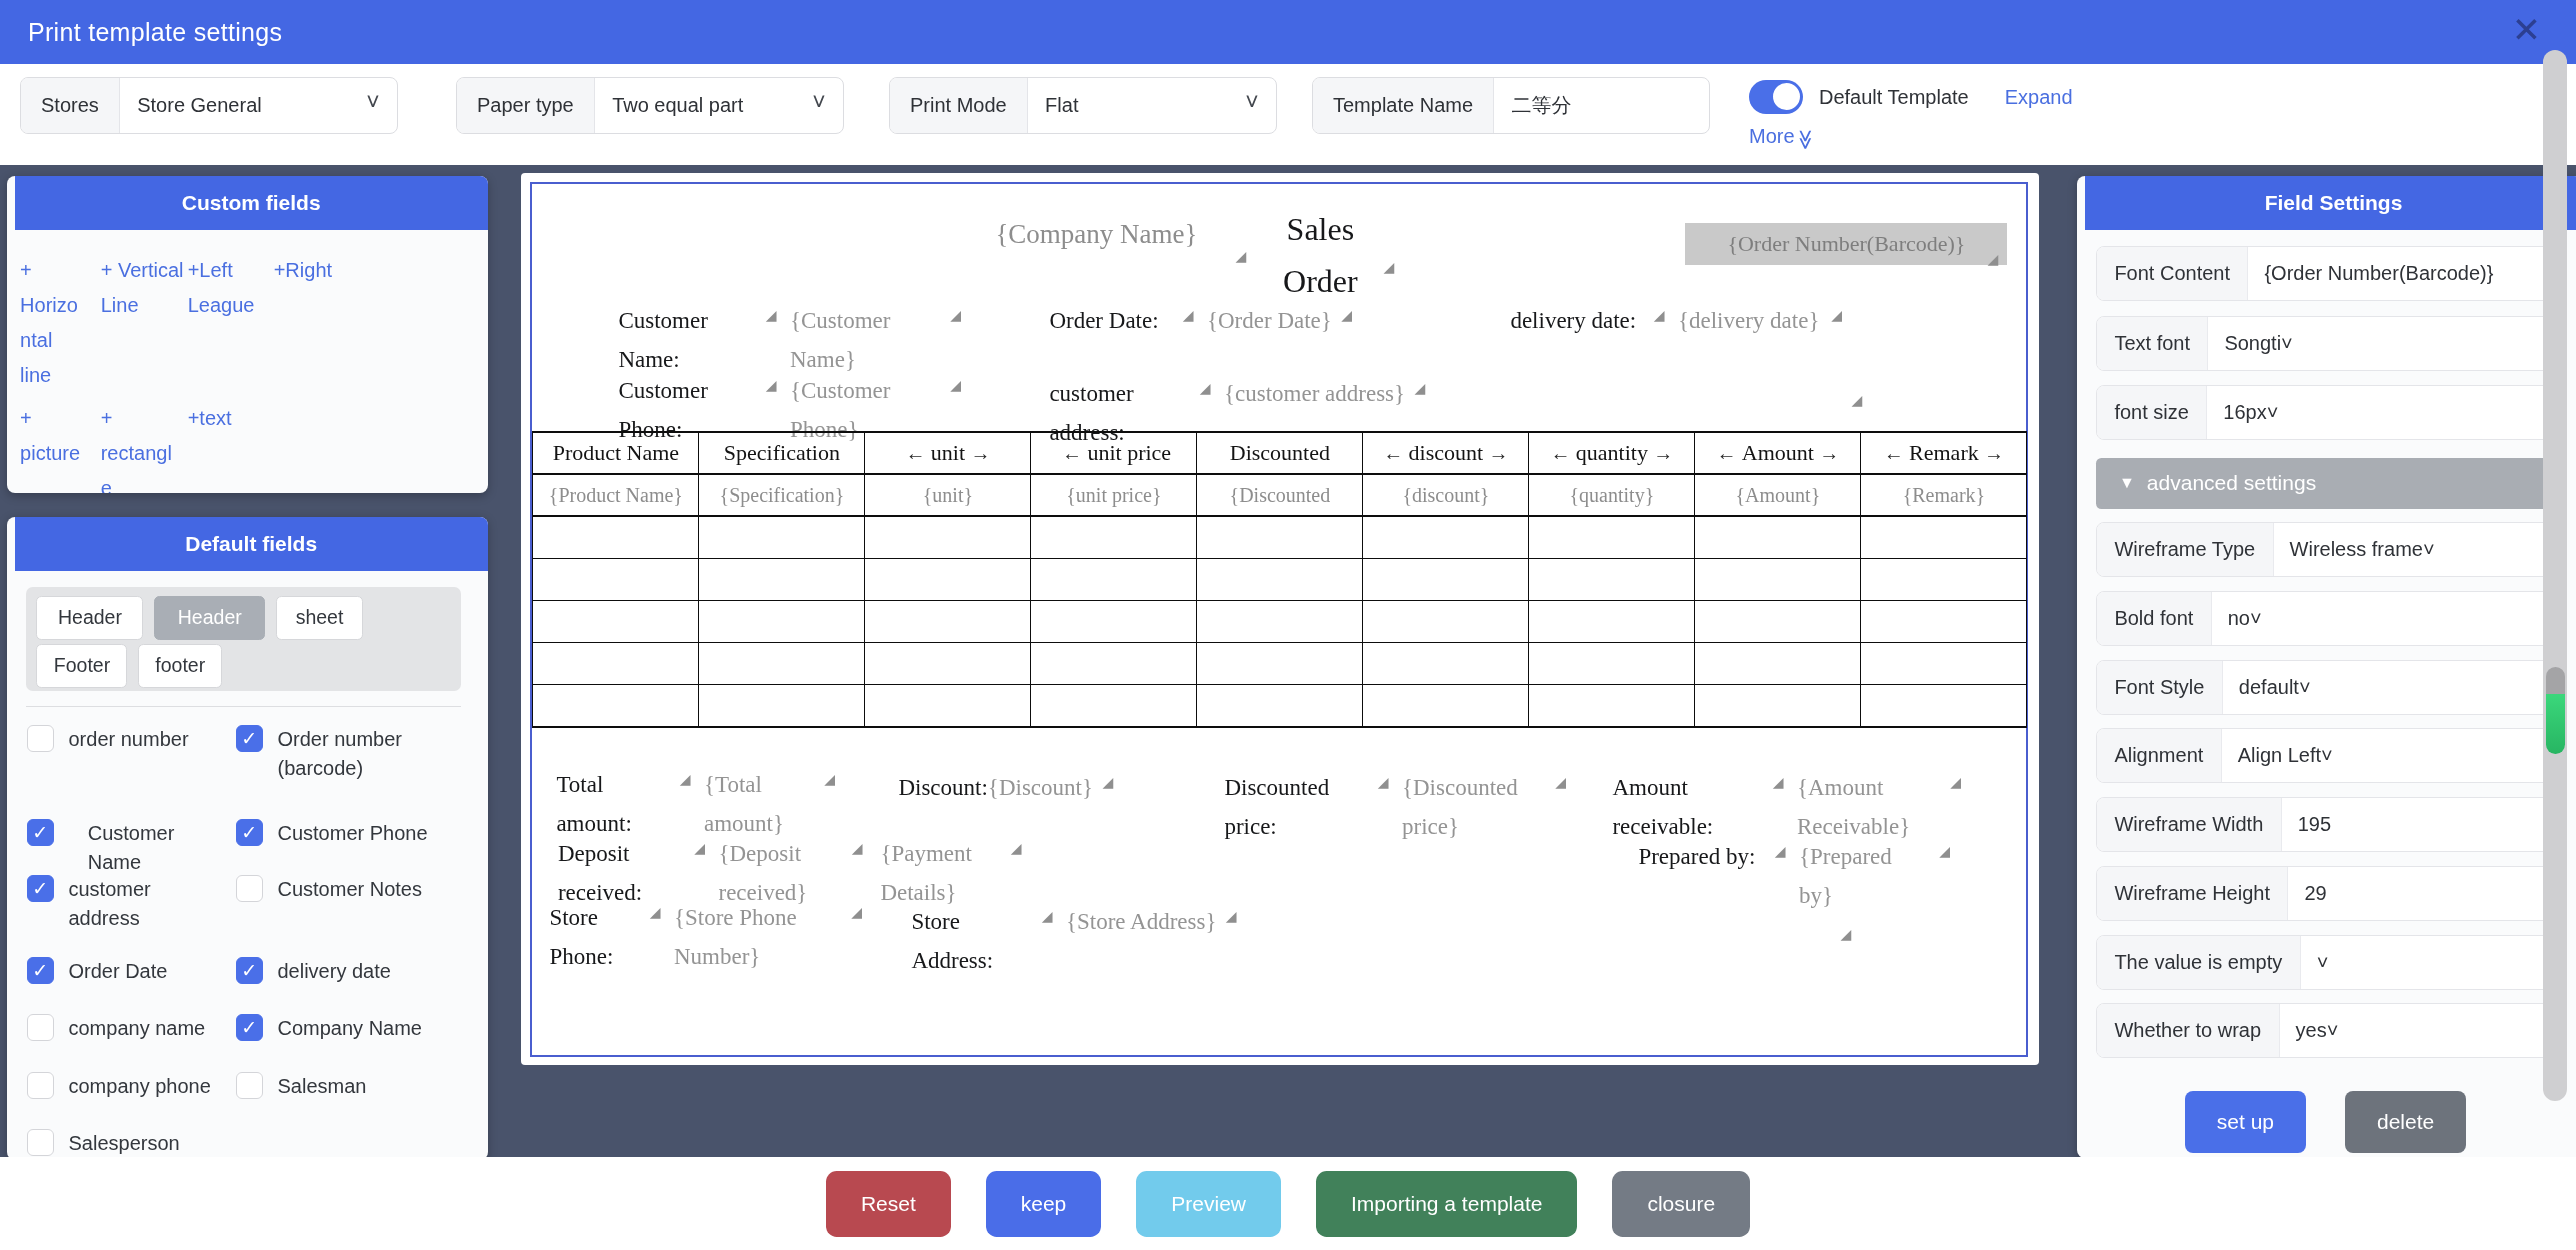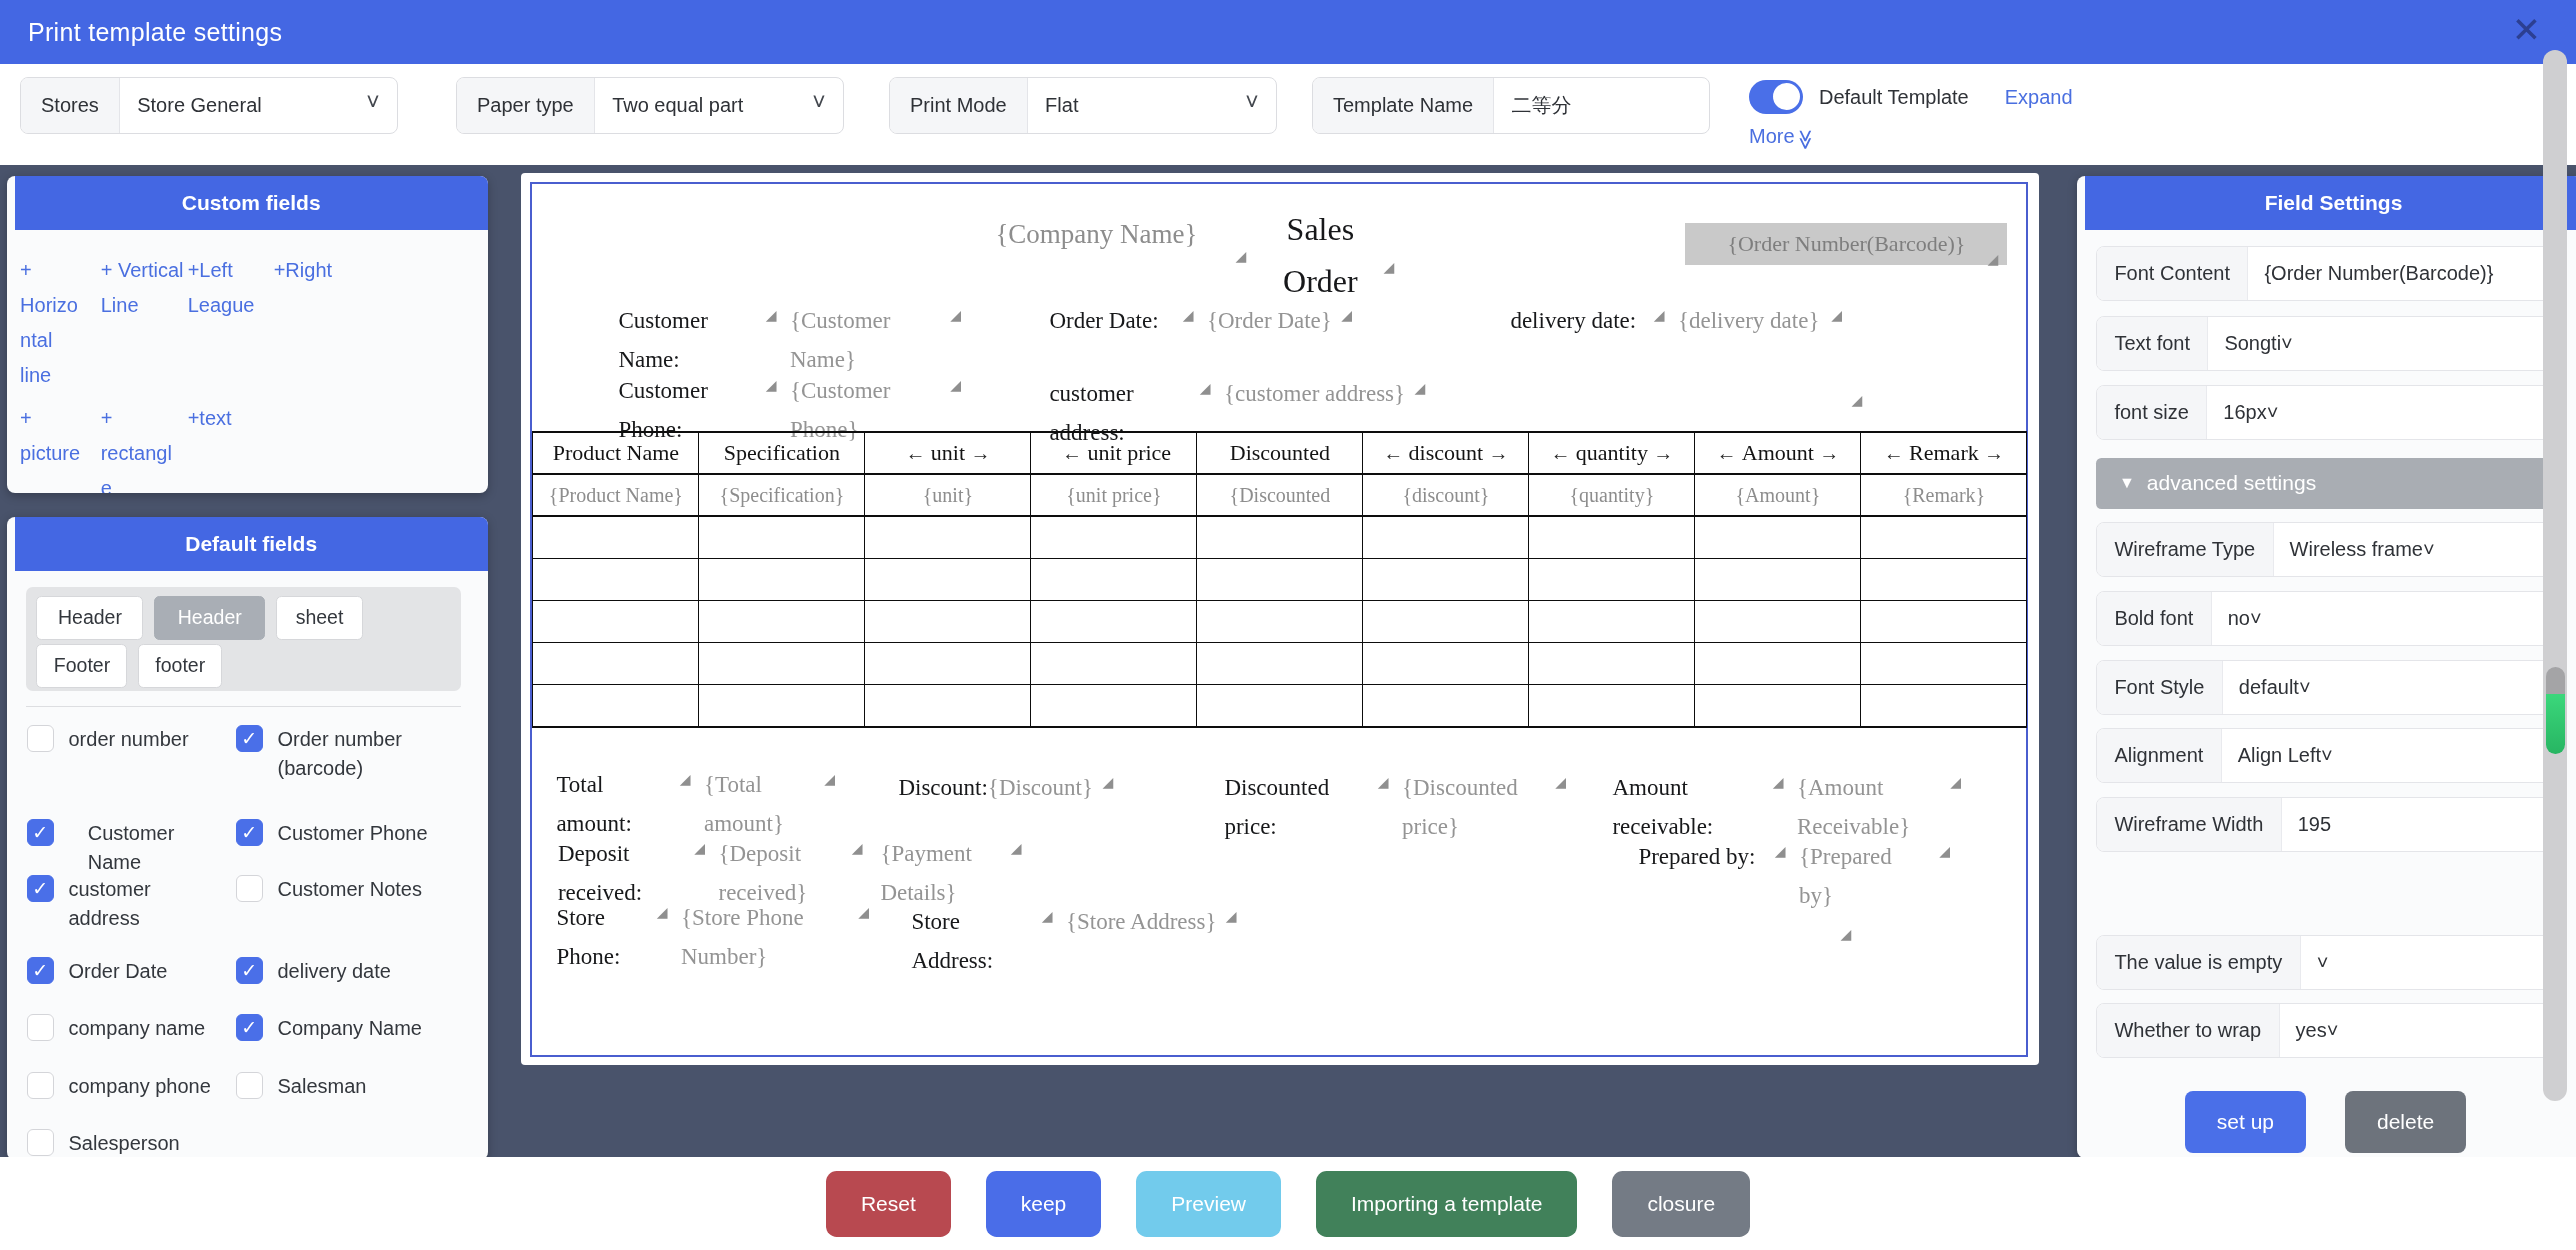--- a/index.html
+++ b/index.html
@@ -401,21 +401,21 @@
       <div class="cf" style="left:348px;top:651px;">
         <span class="val" style="width:121px;">{Payment Details}</span>
           <span class="h"></span>
       </div>
       <div class="cf" style="left:1106px;top:654px;">
         <span class="lab" style="width:127px;">Prepared by:</span>
           <span class="h"></span>
         <span class="val" style="width:131px;">{Prepared by}</span>
           <span class="h"></span>
       </div>
-      <div class="cf" style="left:24px;top:715px;">
+      <div class="cf" style="left:17px;top:715px;">
         <span class="lab" style="width:91px;">Store Phone:</span>
           <span class="h"></span>
         <span class="val" style="width:168px;">{Store Phone Number}</span>
           <span class="h"></span>
       </div>
       <div class="cf" style="left:379px;top:719px;">
         <span class="lab" style="width:121px;">Store Address:</span>
           <span class="h"></span>
         <span class="val nw">{Store Address}</span>
           <span class="h"></span>
@@ -475,20 +475,24 @@
     <div class="fsrow" style="top:552px;">
       <span class="sl">Alignment</span>
       <span class="sv">
           <span>Align Left</span>
           <span class="chev"></span>
         </span>
     </div>
     <div class="fsrow" style="top:621px;">
       <span class="sl">Wireframe Width</span>
       <span class="sv">195</span>
+    </div>
+    <div class="fsrow" style="top:690px;">
+      <span class="sl">Wireframe Height</span>
+      <span class="sv">29</span>
     </div>
     <div class="fsrow" style="top:759px;">
       <span class="sl">The value is empty</span>
       <span class="sv">
           <span></span>
           <span class="chev"></span>
         </span>
     </div>
     <div class="fsrow" style="top:827px;">
       <span class="sl">Whether to wrap</span>

